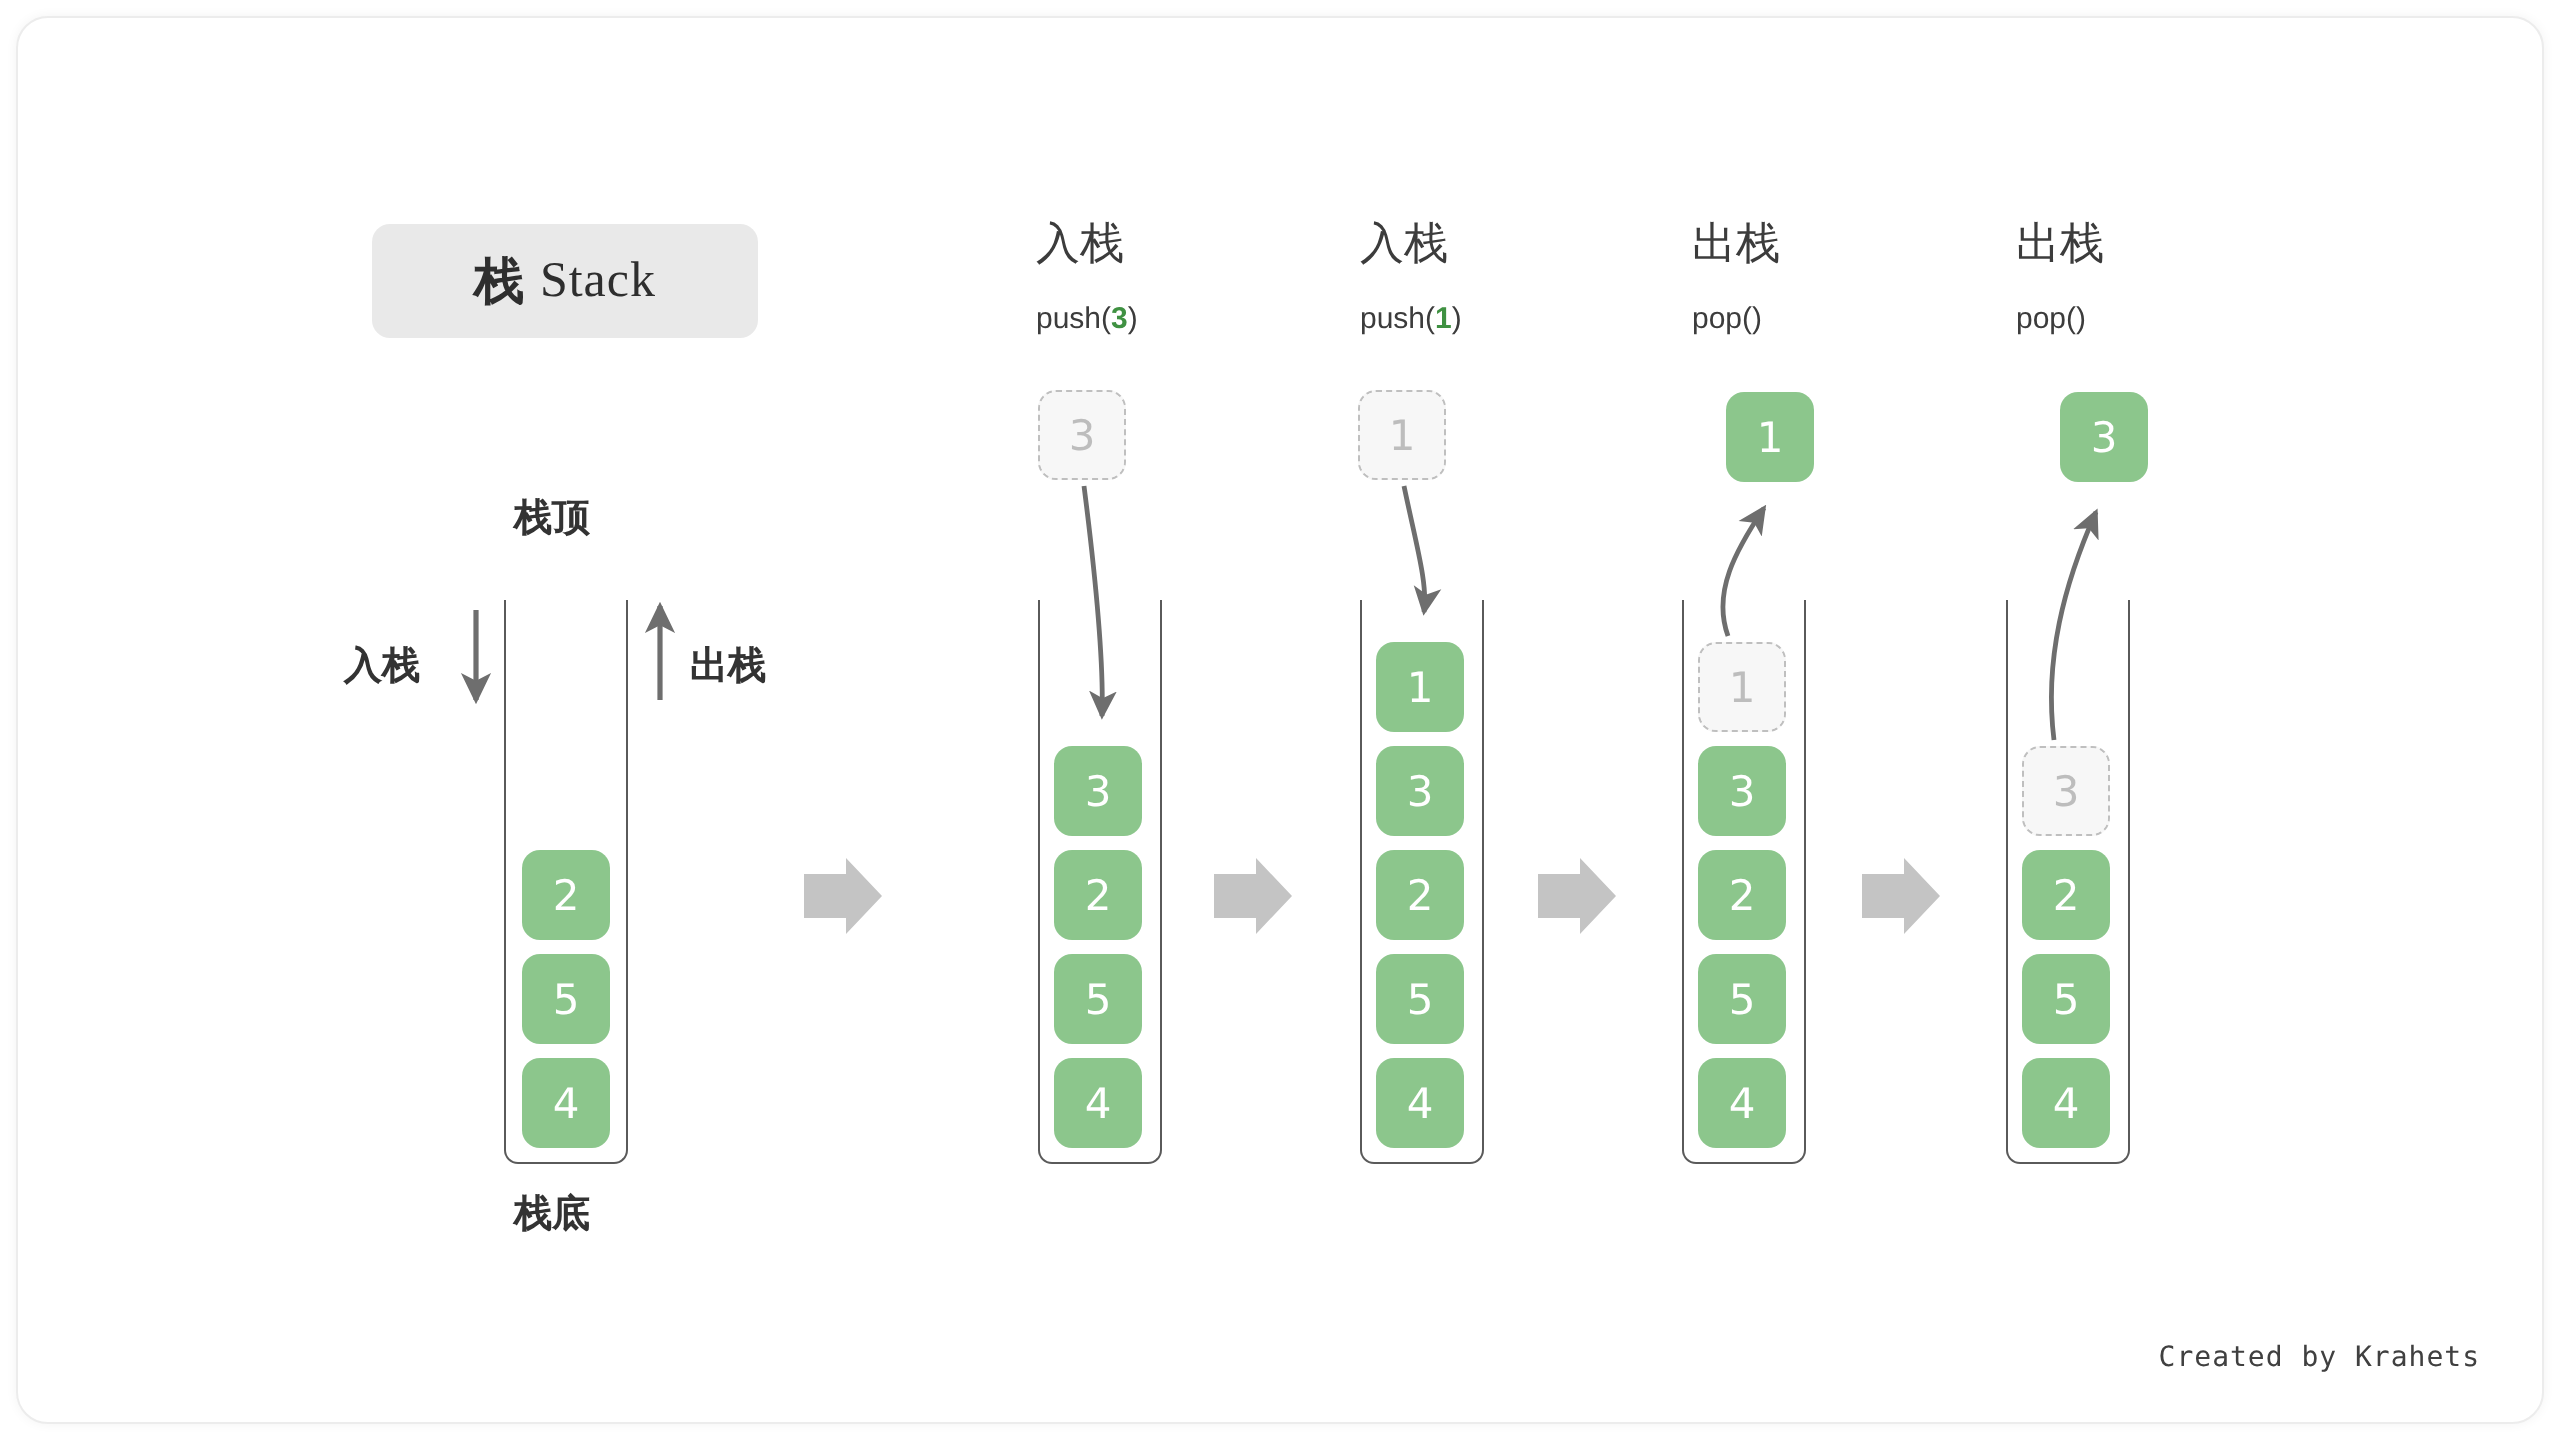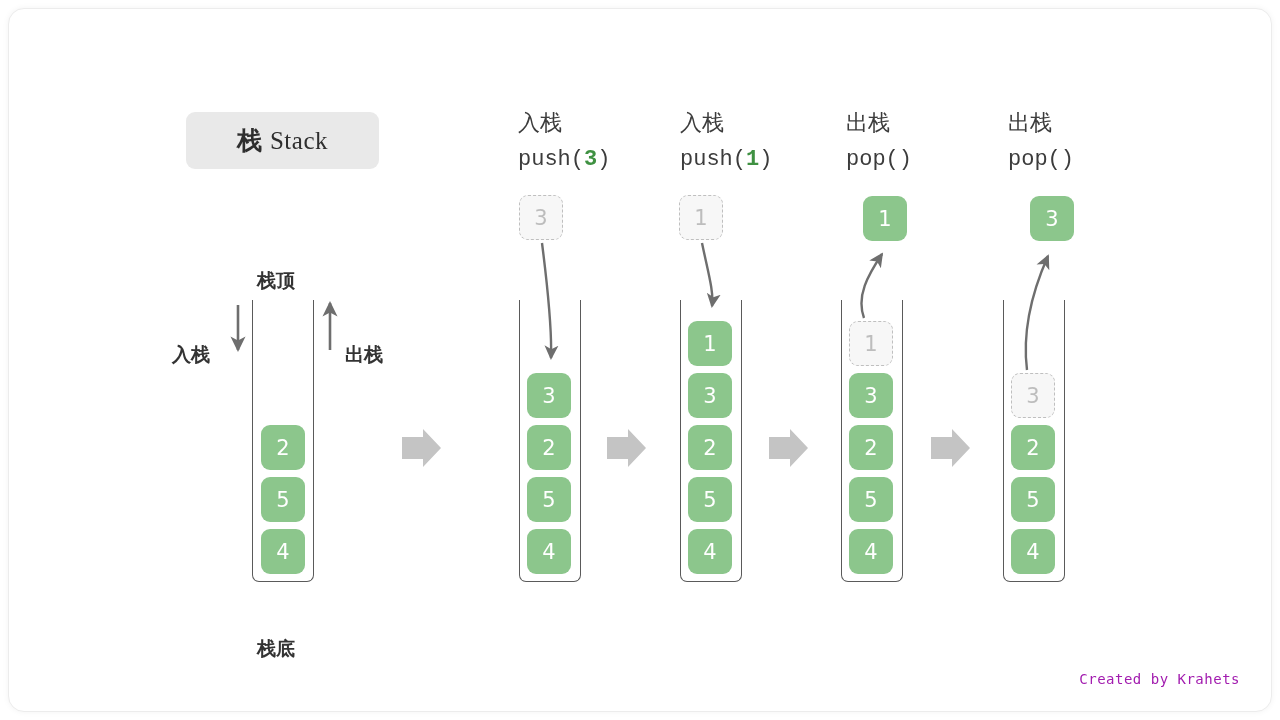--- a/index.html
+++ b/index.html
@@ -62,21 +62,20 @@
   }
 
   
   .cn-label {
     position: absolute;
     font-family: "DejaVu Sans", sans-serif;
     font-weight: bold;
     font-size: 19px;
     color: #333333;
     white-space: nowrap;
-    margin-top: 22px;
   }
 
   
   .stack-box {
     position: absolute;
     box-sizing: border-box;
     border-left: 1.6px solid #5a5a5a;
     border-right: 1.6px solid #5a5a5a;
     border-bottom: 1.6px solid #5a5a5a;
     border-top: none;
@@ -115,37 +114,37 @@
     line-height: 37px;
   }
   .col-head .l1 {
     display: block;
     font-family: "DejaVu Sans", sans-serif;
     font-size: 22px;
     color: #3c3c3c;
   }
   .col-head .l2 {
     display: block;
-    font-family: Liberation Mono, monospace;
-    font-size: 22px;
+    font-family: Liberation Sans, sans-serif;
+    font-size: 15px;
     color: #3c3c3c;
   }
   .col-head .arg {
     color: #3f9142;
     font-weight: bold;
   }
 
   
   .watermark {
     position: absolute;
     right: 40px;
     bottom: 33px;
     font-family: "DejaVu Sans Mono", monospace;
     font-size: 14px;
-    color: #a21caf;
+    color: #404040;
     letter-spacing: 0.5px;
     white-space: nowrap;
   }
 
   svg.overlay {
     position: absolute;
     left: 0;
     top: 0;
     width: 1280px;
     height: 720px;
@@ -156,21 +155,21 @@
 <body>
 
 <div id="canvas">
   <div class="card-frame"></div>
 
   <div class="title-chip">
     <span class="cn">栈</span><span>&nbsp;</span><span class="en">Stack</span>
   </div>
 
   <div class="cn-label" style="left:257px; top:246px;">栈顶</div>
-  <div class="cn-label" style="left:257px; top:614px;">栈底</div>
+  <div class="cn-label" style="left:257px; top:594px;">栈底</div>
   <div class="cn-label" style="left:172px; top:320px;">入栈</div>
   <div class="cn-label" style="left:345px; top:320px;">出栈</div>
 
   <div class="stack-box" style="left:252px; top:300px; width:62px; height:282px;"></div>
   <div class="cell filled" style="left:261px; top:425px;">2</div>
   <div class="cell filled" style="left:261px; top:477px;">5</div>
   <div class="cell filled" style="left:261px; top:529px;">4</div>
 
   <div class="col-head" style="left:518px; top:104px;">
     <span class="l1">入栈</span>

